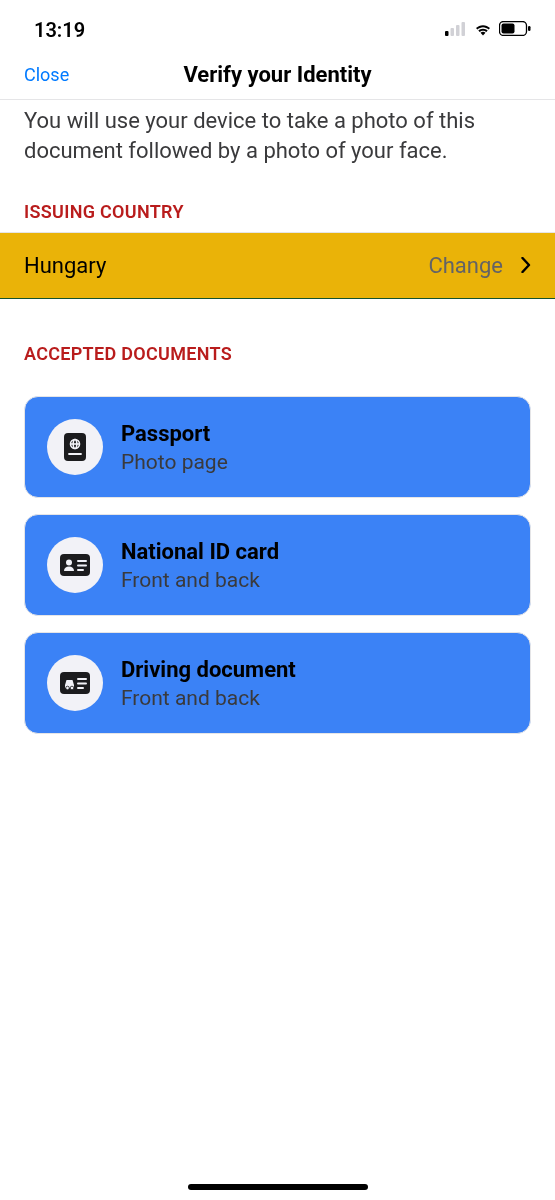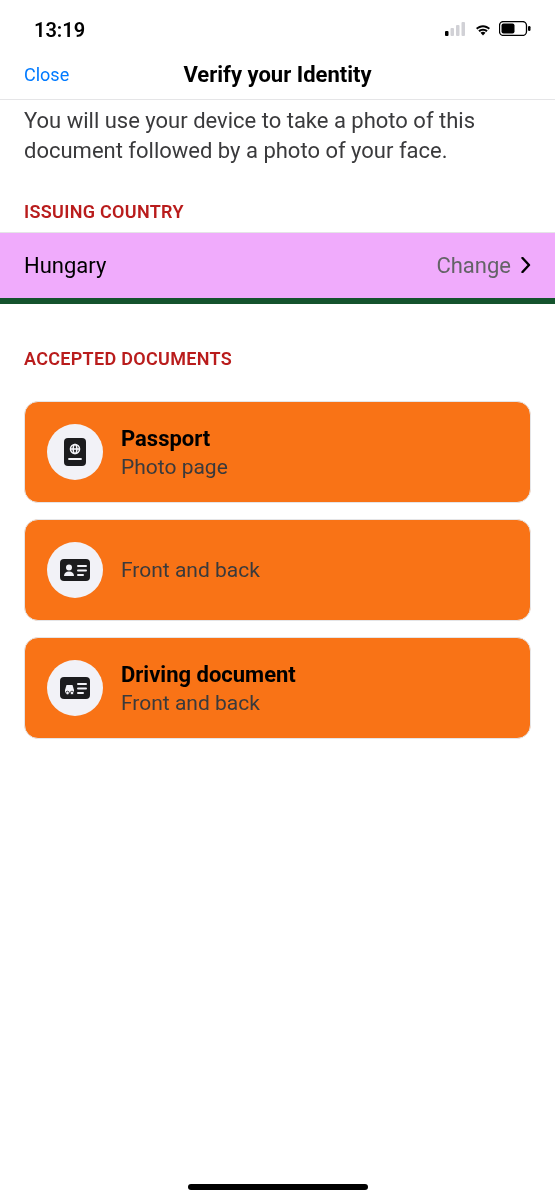--- a/index.html
+++ b/index.html
@@ -93,34 +93,34 @@
       padding: 0 24px 10px;
       letter-spacing: 0.3px;
     }
 
     .country-row {
       display: flex;
       justify-content: space-between;
       align-items: center;
       padding: 20px 24px;
       border-top: 1px solid #e5e5e7;
-      border-bottom: 6px solid #14532d;
-      background: #f0abfc;
+      border-bottom: 1px solid #14532d;
+      background: #eab308;
       cursor: pointer;
     }
 
     .country-name {
       font-size: 22px;
       color: #000;
     }
 
     .change-wrap {
       display: flex;
       align-items: center;
-      gap: 10px;
+      gap: 18px;
       color: #636366;
       font-size: 22px;
     }
 
     .chevron-right {
       font-weight: 700;
       color: #000;
     }
 
     .cards {
@@ -130,21 +130,21 @@
       gap: 16px;
     }
 
     .doc-card {
       display: flex;
       align-items: center;
       gap: 18px;
       border: 1px solid #e5e5e7;
       border-radius: 14px;
       padding: 22px 22px;
-      background: #f97316;
+      background: #3b82f6;
       cursor: pointer;
     }
 
     .doc-icon-circle {
       width: 56px;
       height: 56px;
       border-radius: 50%;
       background: #f2f2f7;
       display: flex;
       align-items: center;
@@ -271,20 +271,21 @@
         <svg width="30" height="22" viewBox="0 0 30 22">
           <rect x="0" y="0" width="30" height="22" rx="4" fill="#1c1c1e"></rect>
           <circle cx="9" cy="8.5" r="3" fill="#f2f2f7"></circle>
           <path d="M4 17 C4 14 6 12.5 9 12.5 C12 12.5 14 14 14 17 Z" fill="#f2f2f7"></path>
           <line x1="18" y1="7" x2="26" y2="7" stroke="#f2f2f7" stroke-width="2" stroke-linecap="round"></line>
           <line x1="18" y1="11.5" x2="26" y2="11.5" stroke="#f2f2f7" stroke-width="2" stroke-linecap="round"></line>
           <line x1="18" y1="16" x2="23" y2="16" stroke="#f2f2f7" stroke-width="2" stroke-linecap="round"></line>
         </svg>
       </div>
       <div class="doc-info">
+        <div class="doc-title">National ID card</div>
         <div class="doc-sub">Front and back</div>
       </div>
     </div>
 
     <div class="doc-card">
       <div class="doc-icon-circle">
         <svg width="30" height="22" viewBox="0 0 30 22">
           <rect x="0" y="0" width="30" height="22" rx="4" fill="#1c1c1e"></rect>
           <path d="M5 13 L6.5 8 L12.5 8 L14 13 L14 16 L5 16 Z" fill="#f2f2f7"></path>
           <circle cx="7.5" cy="16" r="1.8" fill="#f2f2f7" stroke="#1c1c1e" stroke-width="0.8"></circle>

